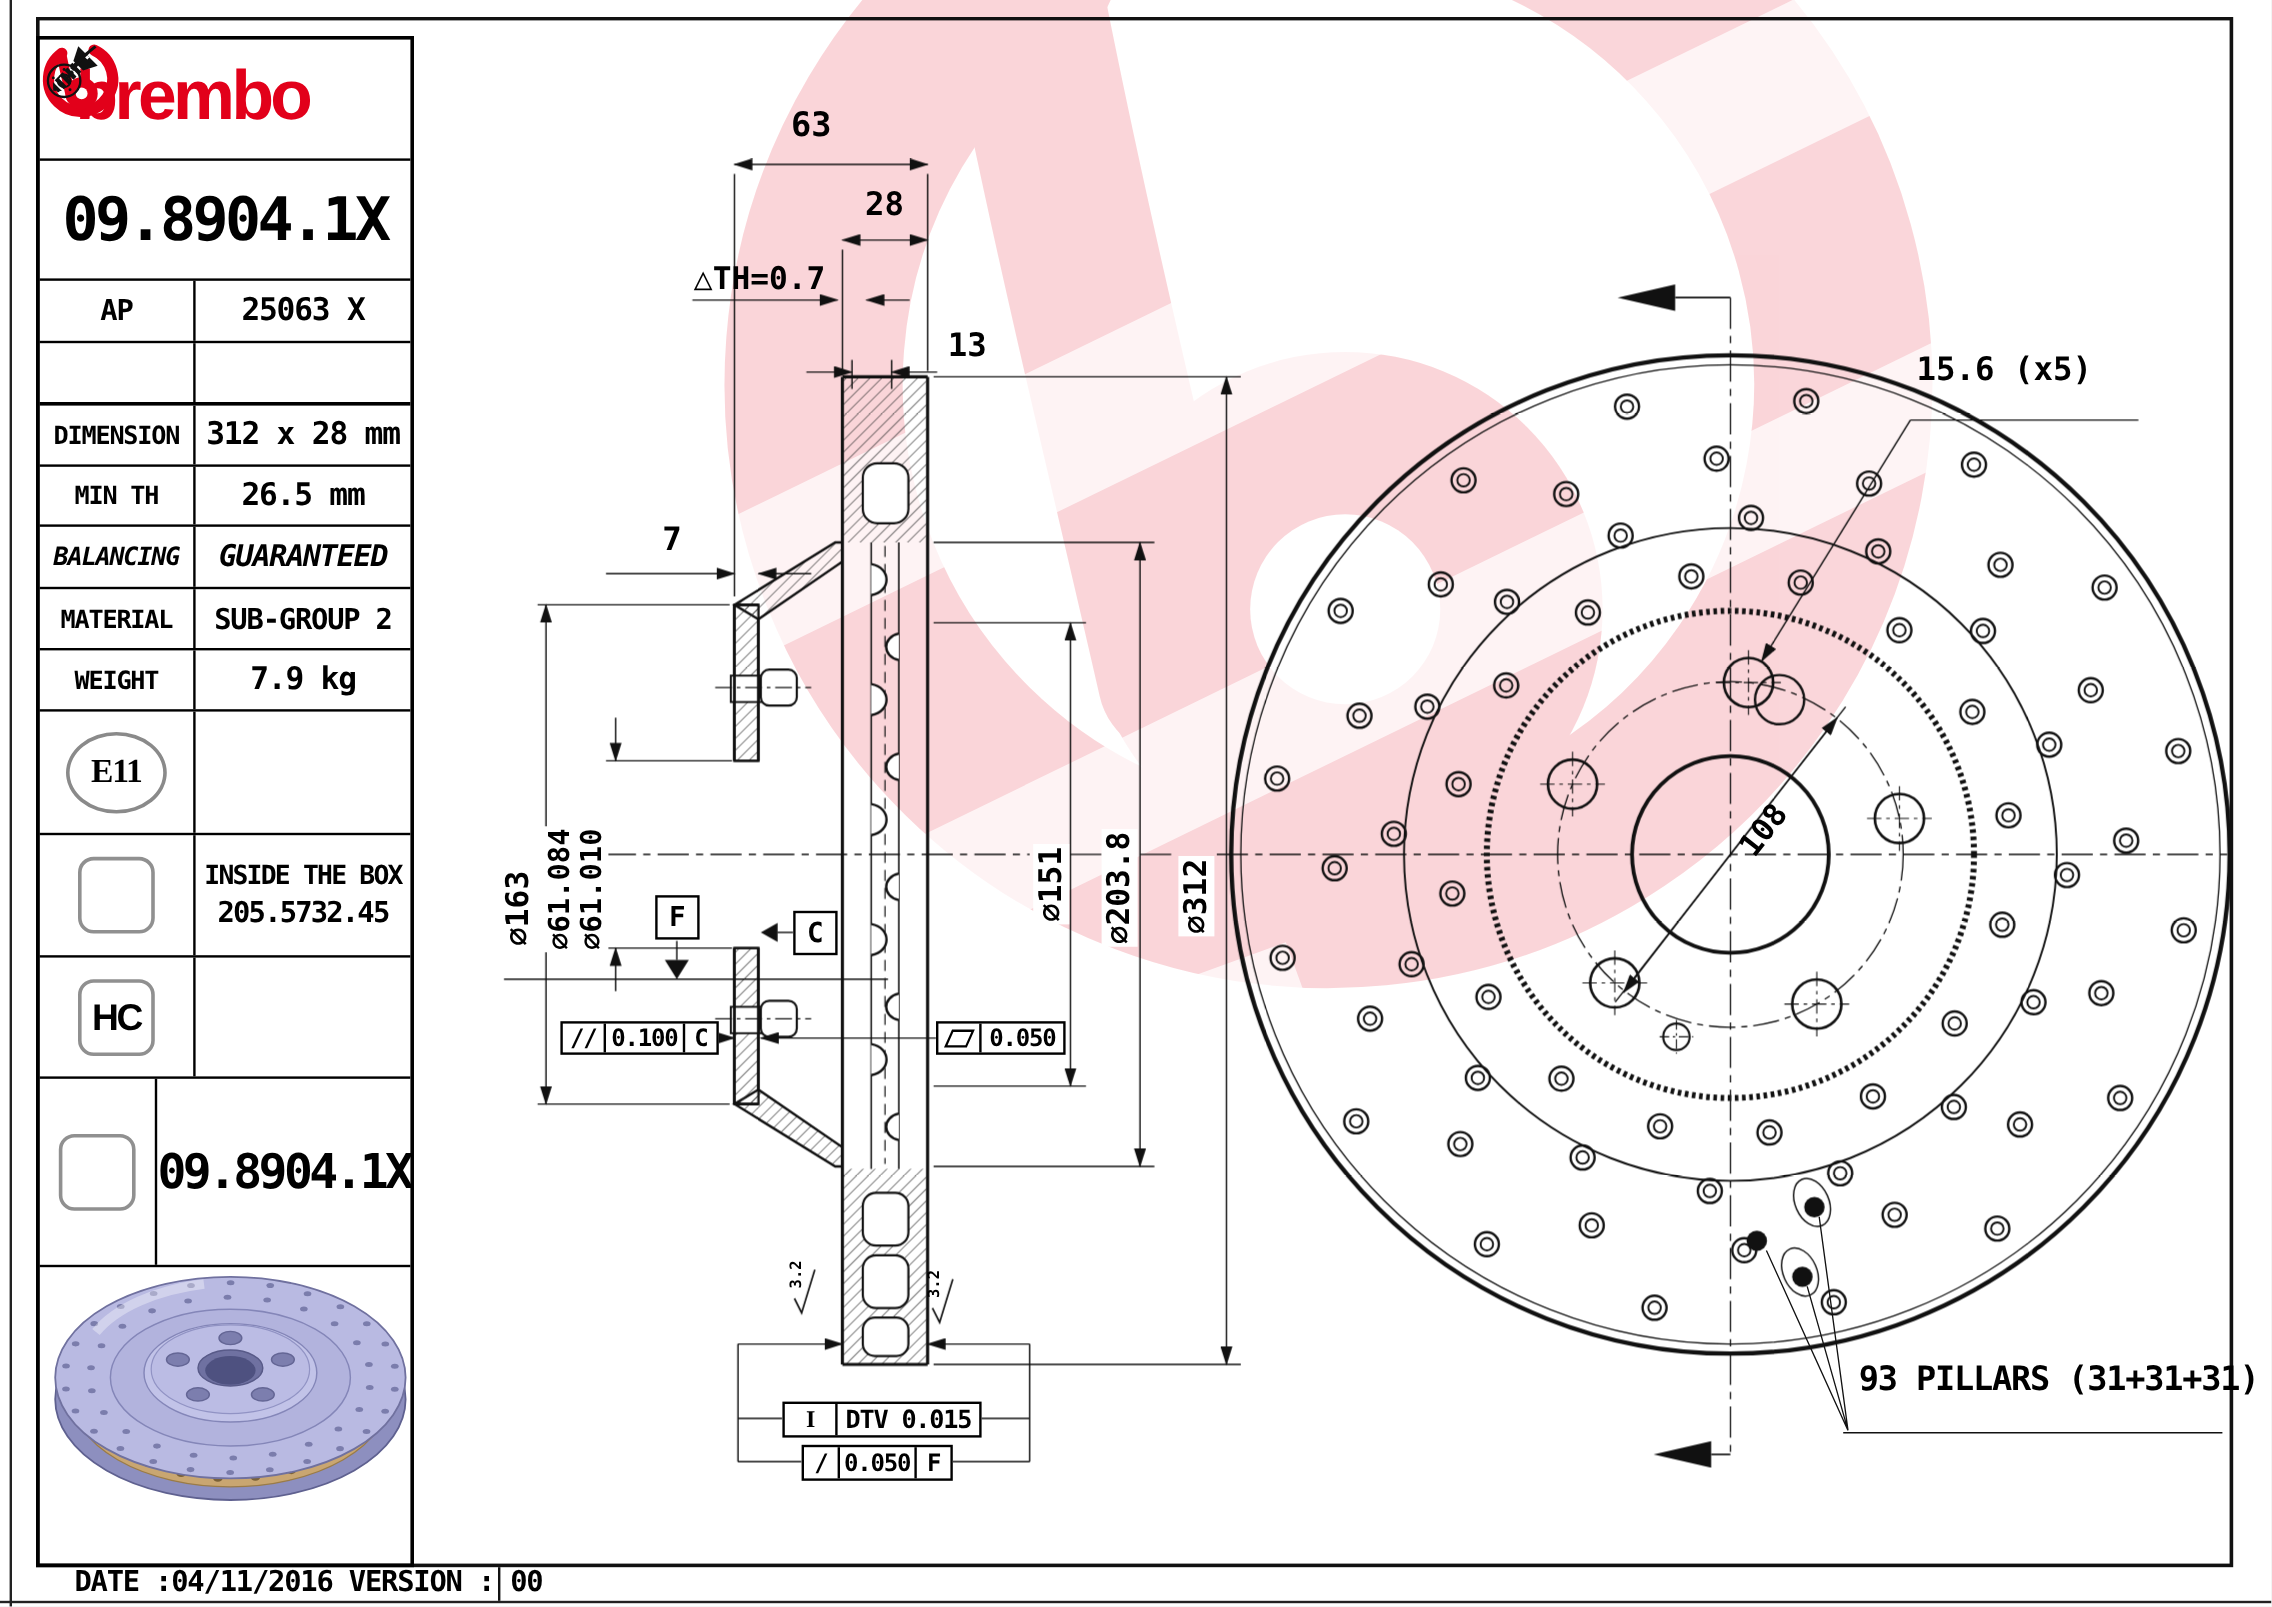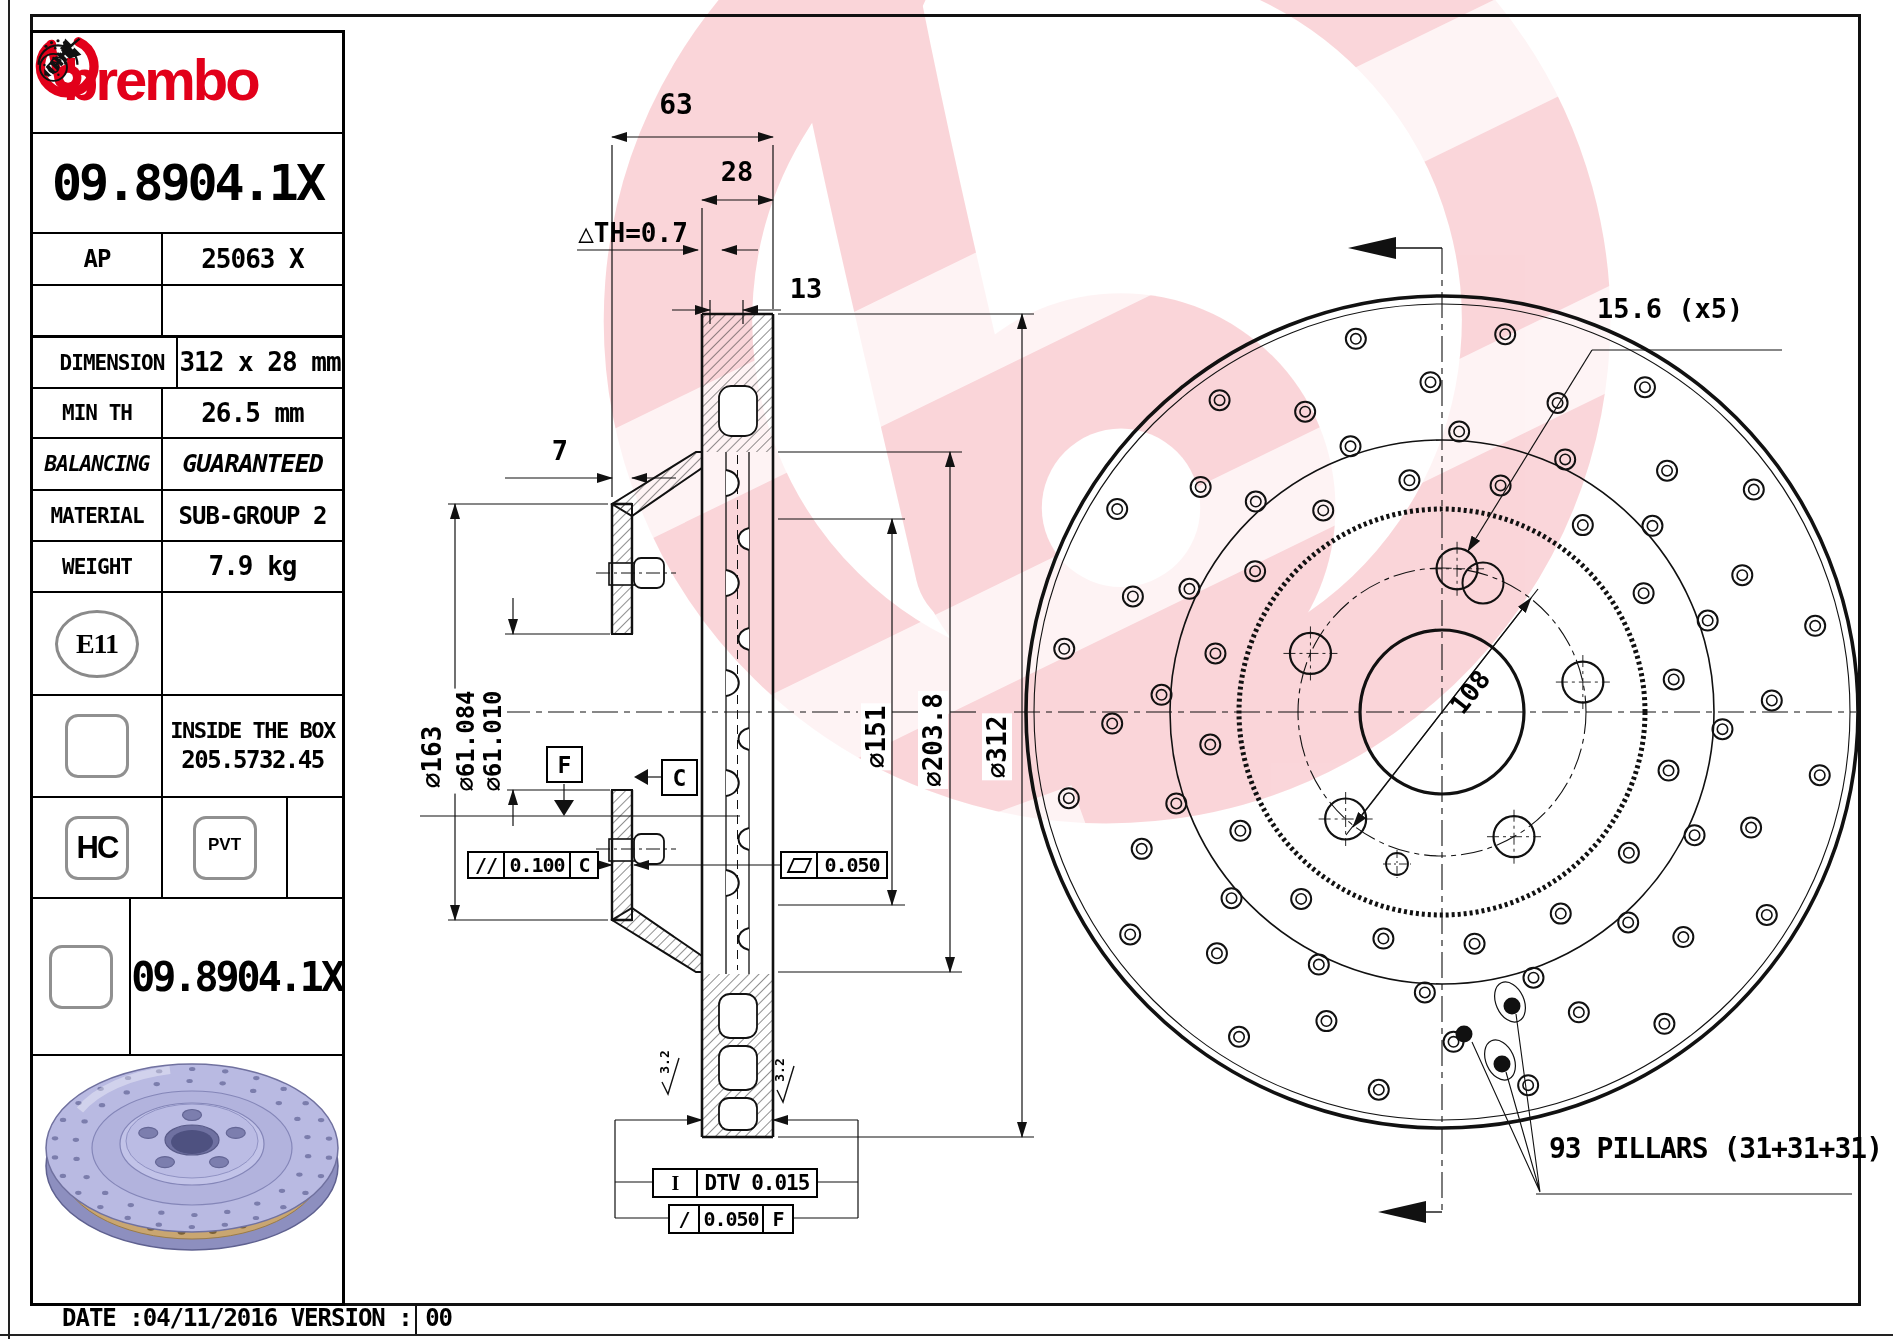--- a/index.html
+++ b/index.html
@@ -457,21 +457,21 @@
     <div class="tc valcell bigpn">09.8904.1X</div>
   </div>
   <div class="trow" style="height:52px;">
     <div class="tc br labcell" style="font-size:24px;">AP</div>
     <div class="tc valcell">25063 X</div>
   </div>
   <div class="trow thick" style="height:52px;">
     <div class="tc br labcell"></div>
         <div class="tc valcell"></div>
   </div>
-  <div class="trow" style="height:51px;padding-left:15px;">
+  <div class="trow" style="height:51px;">
     <div class="tc br labcell">DIMENSION</div>
     <div class="tc valcell">312 x 28 mm</div>
   </div>
   <div class="trow" style="height:50px;">
     <div class="tc br labcell">MIN TH</div>
     <div class="tc valcell">26.5 mm</div>
   </div>
   <div class="trow" style="height:52px;font-style:italic;">
     <div class="tc br labcell">BALANCING</div>
     <div class="tc valcell" style="font-size:25px;">GUARANTEED</div>
@@ -511,39 +511,20 @@
       <span>INSIDE THE BOX</span>
       <span style="font-size:24px;">205.5732.45</span>
     </div>
   </div>
   <div class="trow" style="height:101px;">
     <div class="tc br labcell">
       <span class="icon66">
         <span class="hcTxt">HC</span>
       </span>
     </div>
-    <div class="tc br" style="width:125px;">
-      <span class="icon66">
-        <svg width="50" height="34" viewBox="0 0 54 36">
-          <path d="M6,34 A21,21 0 0 1 48,34" fill="none" stroke="#111" stroke-width="2.4"></path>
-          <path d="M19,34 A8,8 0 0 1 35,34" fill="none" stroke="#111" stroke-width="2"></path>
-          <g fill="#111">
-            <circle cx="14" cy="14" r="1.7"></circle>
-                <circle cx="20" cy="10" r="1.7"></circle>
-                <circle cx="27" cy="8" r="1.7"></circle>
-            <circle cx="34" cy="10" r="1.7"></circle>
-                <circle cx="40" cy="14" r="1.7"></circle>
-                <circle cx="24" cy="16" r="1.4"></circle>
-            <circle cx="31" cy="16" r="1.4"></circle>
-                <circle cx="27" cy="22" r="1.4"></circle>
-          </g>
-        </svg>
-        <span class="pvtTxt">PVT</span>
-      </span>
-    </div>
     <div class="tc" style="flex:1;"></div>
   </div>
   <div class="trow" style="height:157px;">
     <div class="tc br labcell">
       <span class="icon66">
         <svg width="54" height="54" viewBox="0 0 66 66">
           <circle cx="25" cy="42" r="16.5" fill="none" stroke="#111" stroke-width="2.4"></circle>
           <circle cx="25" cy="42" r="6.5" fill="none" stroke="#111" stroke-width="2"></circle>
           <g fill="#111">
             <circle cx="25" cy="30.5" r="1.5"></circle>

